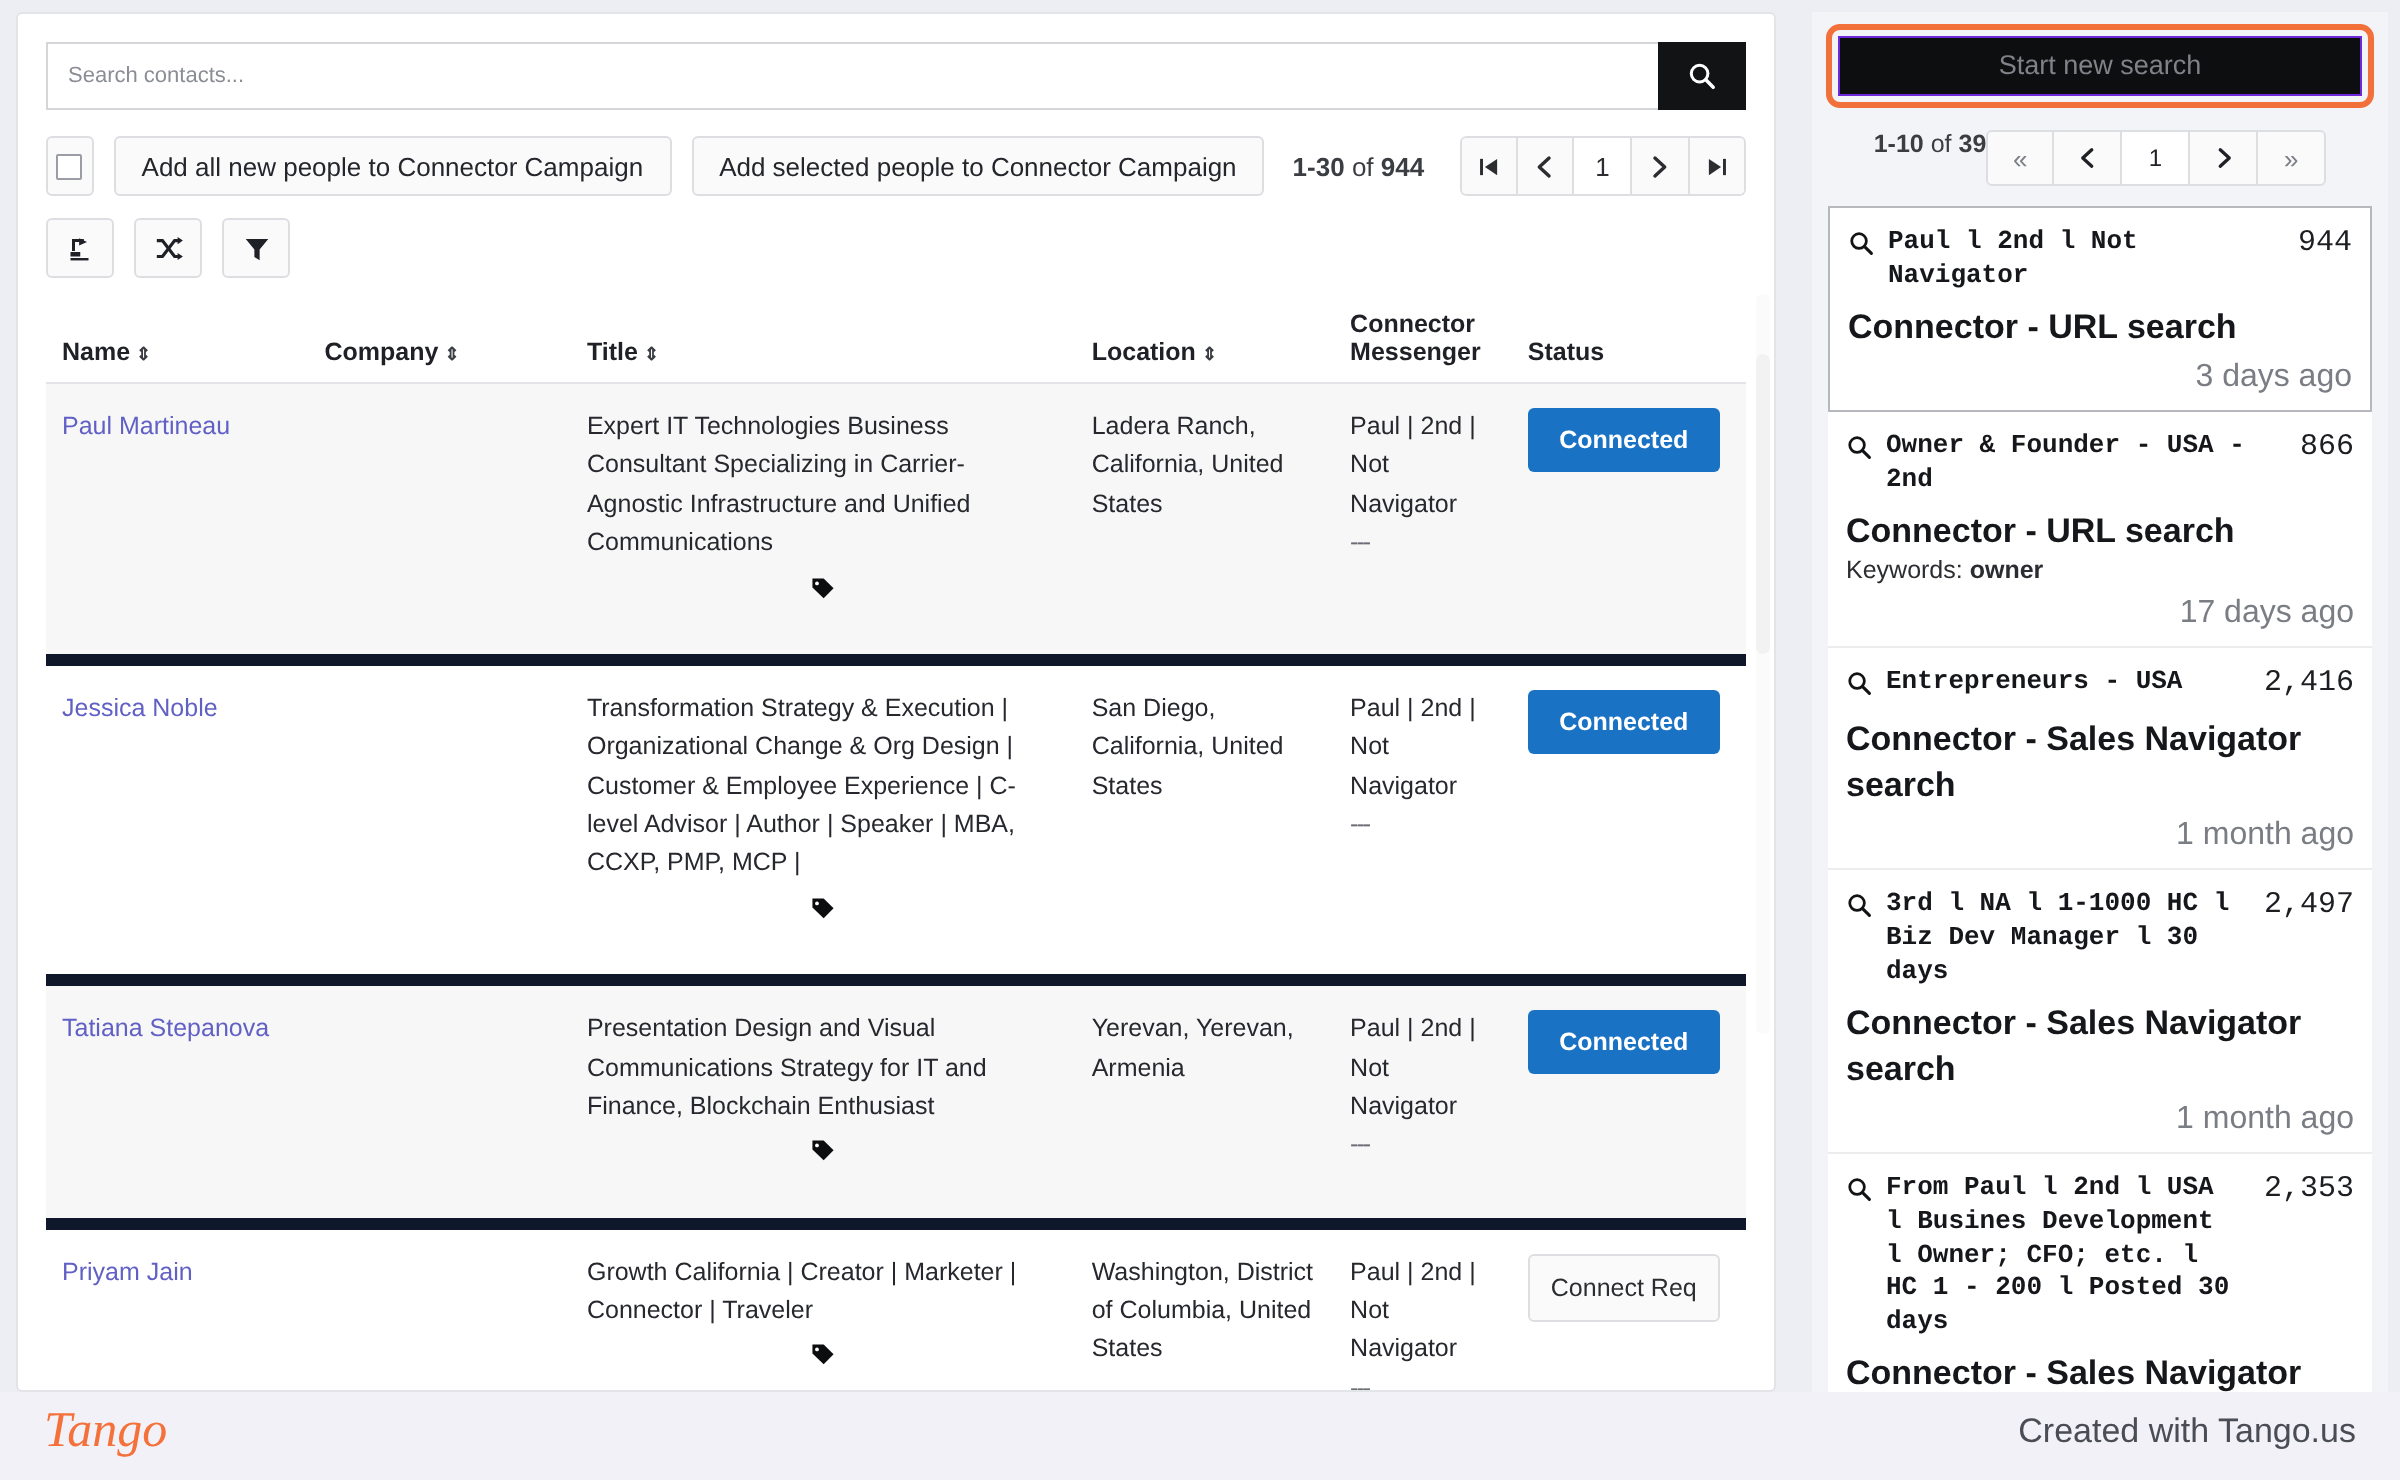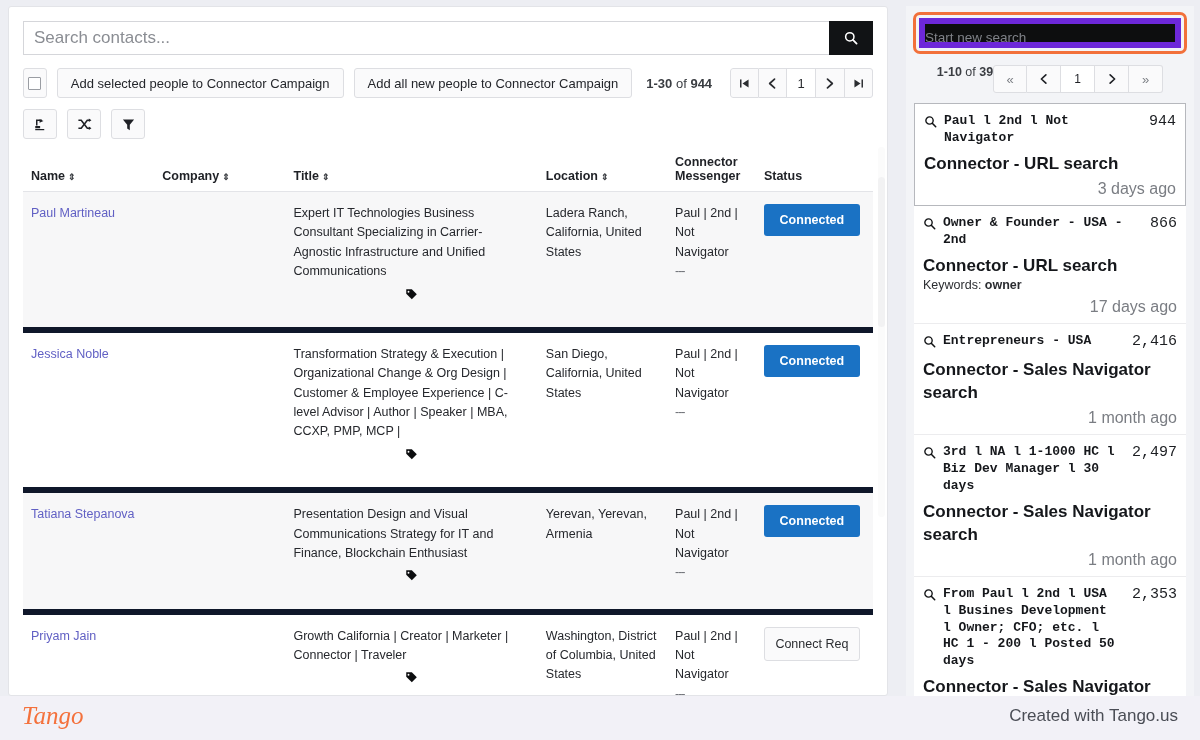--- a/index.html
+++ b/index.html
@@ -22,21 +22,21 @@
   }
   .main-inner { padding: 14px 14px 0 14px; }
 
   
   .search-row { display: flex; align-items: stretch; height: 34px; }
   .search-input {
     flex: 1; height: 34px;
     border: 1px solid #d5d6da; border-right: none;
     background: #fff;
     font-family: "Liberation Sans", sans-serif;
-    font-size: 17px; color: #333;
+    font-size: 11px; color: #333;
     padding: 0 10px; outline: none;
   }
   .search-input::placeholder { color: #8a8d93; }
   .search-btn {
     width: 44px; height: 34px; background: #111315;
     border: 1px solid #111315; cursor: pointer;
     display: flex; align-items: center; justify-content: center;
   }
   .search-btn svg { width: 16px; height: 16px; }
 
@@ -120,24 +120,24 @@
     width: 288px; height: 690px;
     background: #f3f4f7;
     overflow: hidden;
   }
   .newsearch-wrap {
     margin: 6px 7px 0 7px;
     border: 3px solid #f2703a; border-radius: 7px; padding: 3px;
   }
   .newsearch-btn {
     display: block; width: 100%; height: 30px;
-    background: #0d0e0f; border: 6px solid #6d28d9;
+    background: #0d0e0f; border: 1px solid #6d28d9;
     color: #7f8288; font-size: 13.5px;
     font-family: "Liberation Sans", sans-serif;
-    cursor: pointer; text-align: left; line-height: 28px;
+    cursor: pointer; text-align: center; line-height: 28px;
   }
   .side-pager-row {
     display: flex; justify-content: center;
     gap: 0; margin-top: 11px; padding: 0 8px;
   }
   .side-range { font-size: 12.5px; color: #3a3d42; white-space: nowrap; }
   .side-range b { font-weight: bold; }
   .spager { display: flex; }
   .spg {
     width: 34px; height: 28px; border: 1px solid #dddee2; border-left: none;
@@ -193,22 +193,22 @@
             <circle cx="8.5" cy="8.5" r="5.2" fill="none" stroke="#ffffff" stroke-width="1.9"></circle>
             <line x1="12.4" y1="12.4" x2="17" y2="17" stroke="#ffffff" stroke-width="2.2" stroke-linecap="round"></line>
           </svg>
         </button>
       </div>
 
       <div class="action-row">
         <div class="chk-box">
           <div class="chk-inner"></div>
         </div>
+        <button class="btn-light">Add all new people to Connector Campaign</button>
         <button class="btn-light">Add selected people to Connector Campaign</button>
-        <button class="btn-light">Add all new people to Connector Campaign</button>
         <div class="range-text"><b>1-30</b><span> of </span><b>944</b></div>
         <div class="pager">
           <div class="pg">
             <svg viewBox="0 0 16 16">
               <rect x="2.5" y="3" width="1.8" height="10" fill="#2b2d31"></rect>
               <polygon points="13,3 13,13 5.5,8" fill="#2b2d31"></polygon>
             </svg>
           </div>
           <div class="pg">
             <svg viewBox="0 0 16 16">
@@ -438,21 +438,21 @@
         <div class="sitem-src">Connector - Sales Navigator search</div>
         <div class="sitem-time">1 month ago</div>
       </div>
 
       <div class="sitem">
         <div class="sitem-head">
           <span class="sitem-mag"><svg viewBox="0 0 16 16">
                 <circle cx="6.8" cy="6.8" r="4.5" fill="none" stroke="#111315" stroke-width="1.7"></circle>
                 <line x1="10.2" y1="10.2" x2="14.4" y2="14.4" stroke="#111315" stroke-width="1.9" stroke-linecap="round"></line>
               </svg></span>
-          <span class="sitem-title">From Paul l 2nd l USA l Busines Development l Owner; CFO; etc. l HC 1 - 200 l Posted 50 days</span>
+          <span class="sitem-title">From Paul l 2nd l USA l Busines Development l Owner; CFO; etc. l HC 1 - 200 l Posted 30 days</span>
           <span class="sitem-count">2,353</span>
         </div>
         <div class="sitem-src">Connector - Sales Navigator search</div>
         <div class="sitem-time">2 months ago</div>
       </div>
 
       <div class="sitem">
         <div class="sitem-src">Connector - Sales Navigator search</div>
         <div class="sitem-time">1 month ago</div>
       </div>

